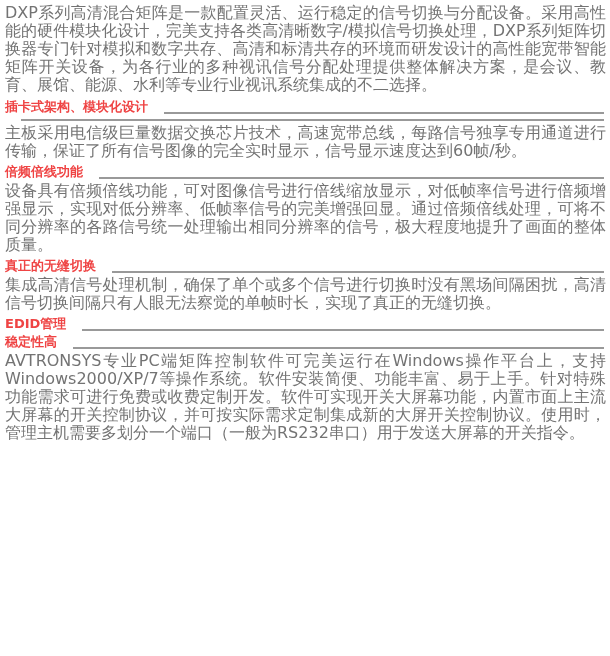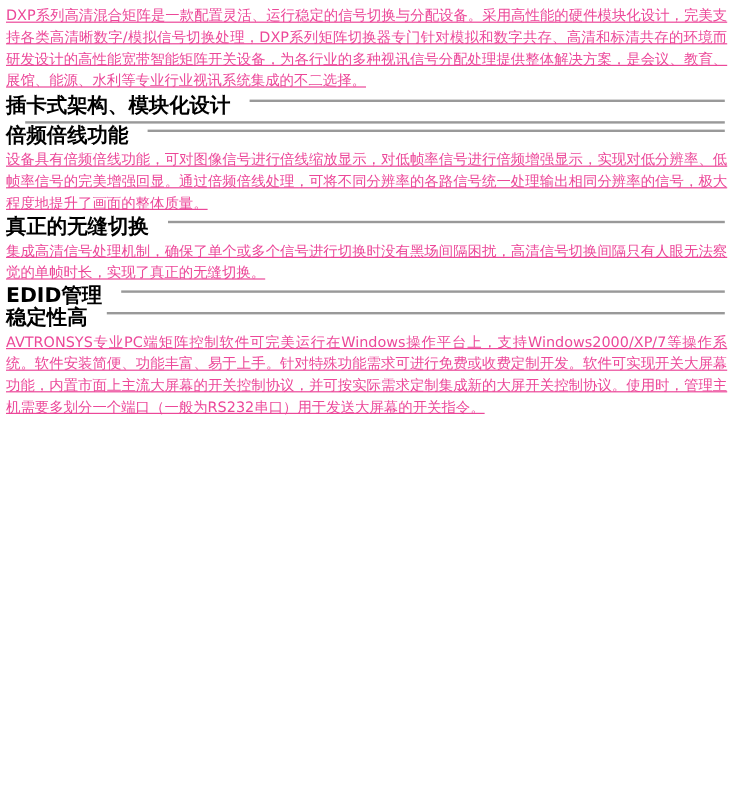--- a/index.html
+++ b/index.html
@@ -8,36 +8,35 @@
     height: 656px;
     overflow: hidden;
     font-family: "DejaVu Sans", "Liberation Sans", sans-serif;
     padding: 4px 4px 0 5px;
     color: #3d3d3d;
   }
   .doc {
     width: 601px;
   }
   .intro p, .section p {
-    font-size: 12px;
+    font-size: 16px;
     line-height: 18px;
     text-align: justify;
-    color: #ec4899;
-    text-decoration: underline;
+    color: #737373;
   }
   .intro p { margin-bottom: 5px; }
   .section p { margin-bottom: 4px; }
   .section h2 {
     display: flex;
-    align-items: flex-start;
+    align-items: flex-end;
     margin: 1px 0 3px 0;
-    font-size: 17px;
+    font-size: 13px;
     line-height: 15px;
     font-weight: bold;
-    color: #000000;
+    color: #ef4444;
     white-space: nowrap;
   }
   .section h2 .rule {
     flex: 1;
     height: 2px;
     background: #999999;
     margin-left: 16px;
     margin-right: 2px;
     margin-top: 2px;
   }
@@ -55,20 +54,21 @@
     <h2>
       <span>插卡式架构、模块化设计</span>
       <span class="rule"></span>
     </h2>
   </div>
 
   <div class="section">
     <h2>
       <span class="rule"></span>
     </h2>
+    <p>主板采用电信级巨量数据交换芯片技术，高速宽带总线，每路信号独享专用通道进行传输，保证了所有信号图像的完全实时显示，信号显示速度达到60帧/秒。</p>
   </div>
 
   <div class="section">
     <h2>
       <span>倍频倍线功能</span>
       <span class="rule"></span>
     </h2>
     <p>设备具有倍频倍线功能，可对图像信号进行倍线缩放显示，对低帧率信号进行倍频增强显示，实现对低分辨率、低帧率信号的完美增强回显。通过倍频倍线处理，可将不同分辨率的各路信号统一处理输出相同分辨率的信号，极大程度地提升了画面的整体质量。</p>
   </div>
 

